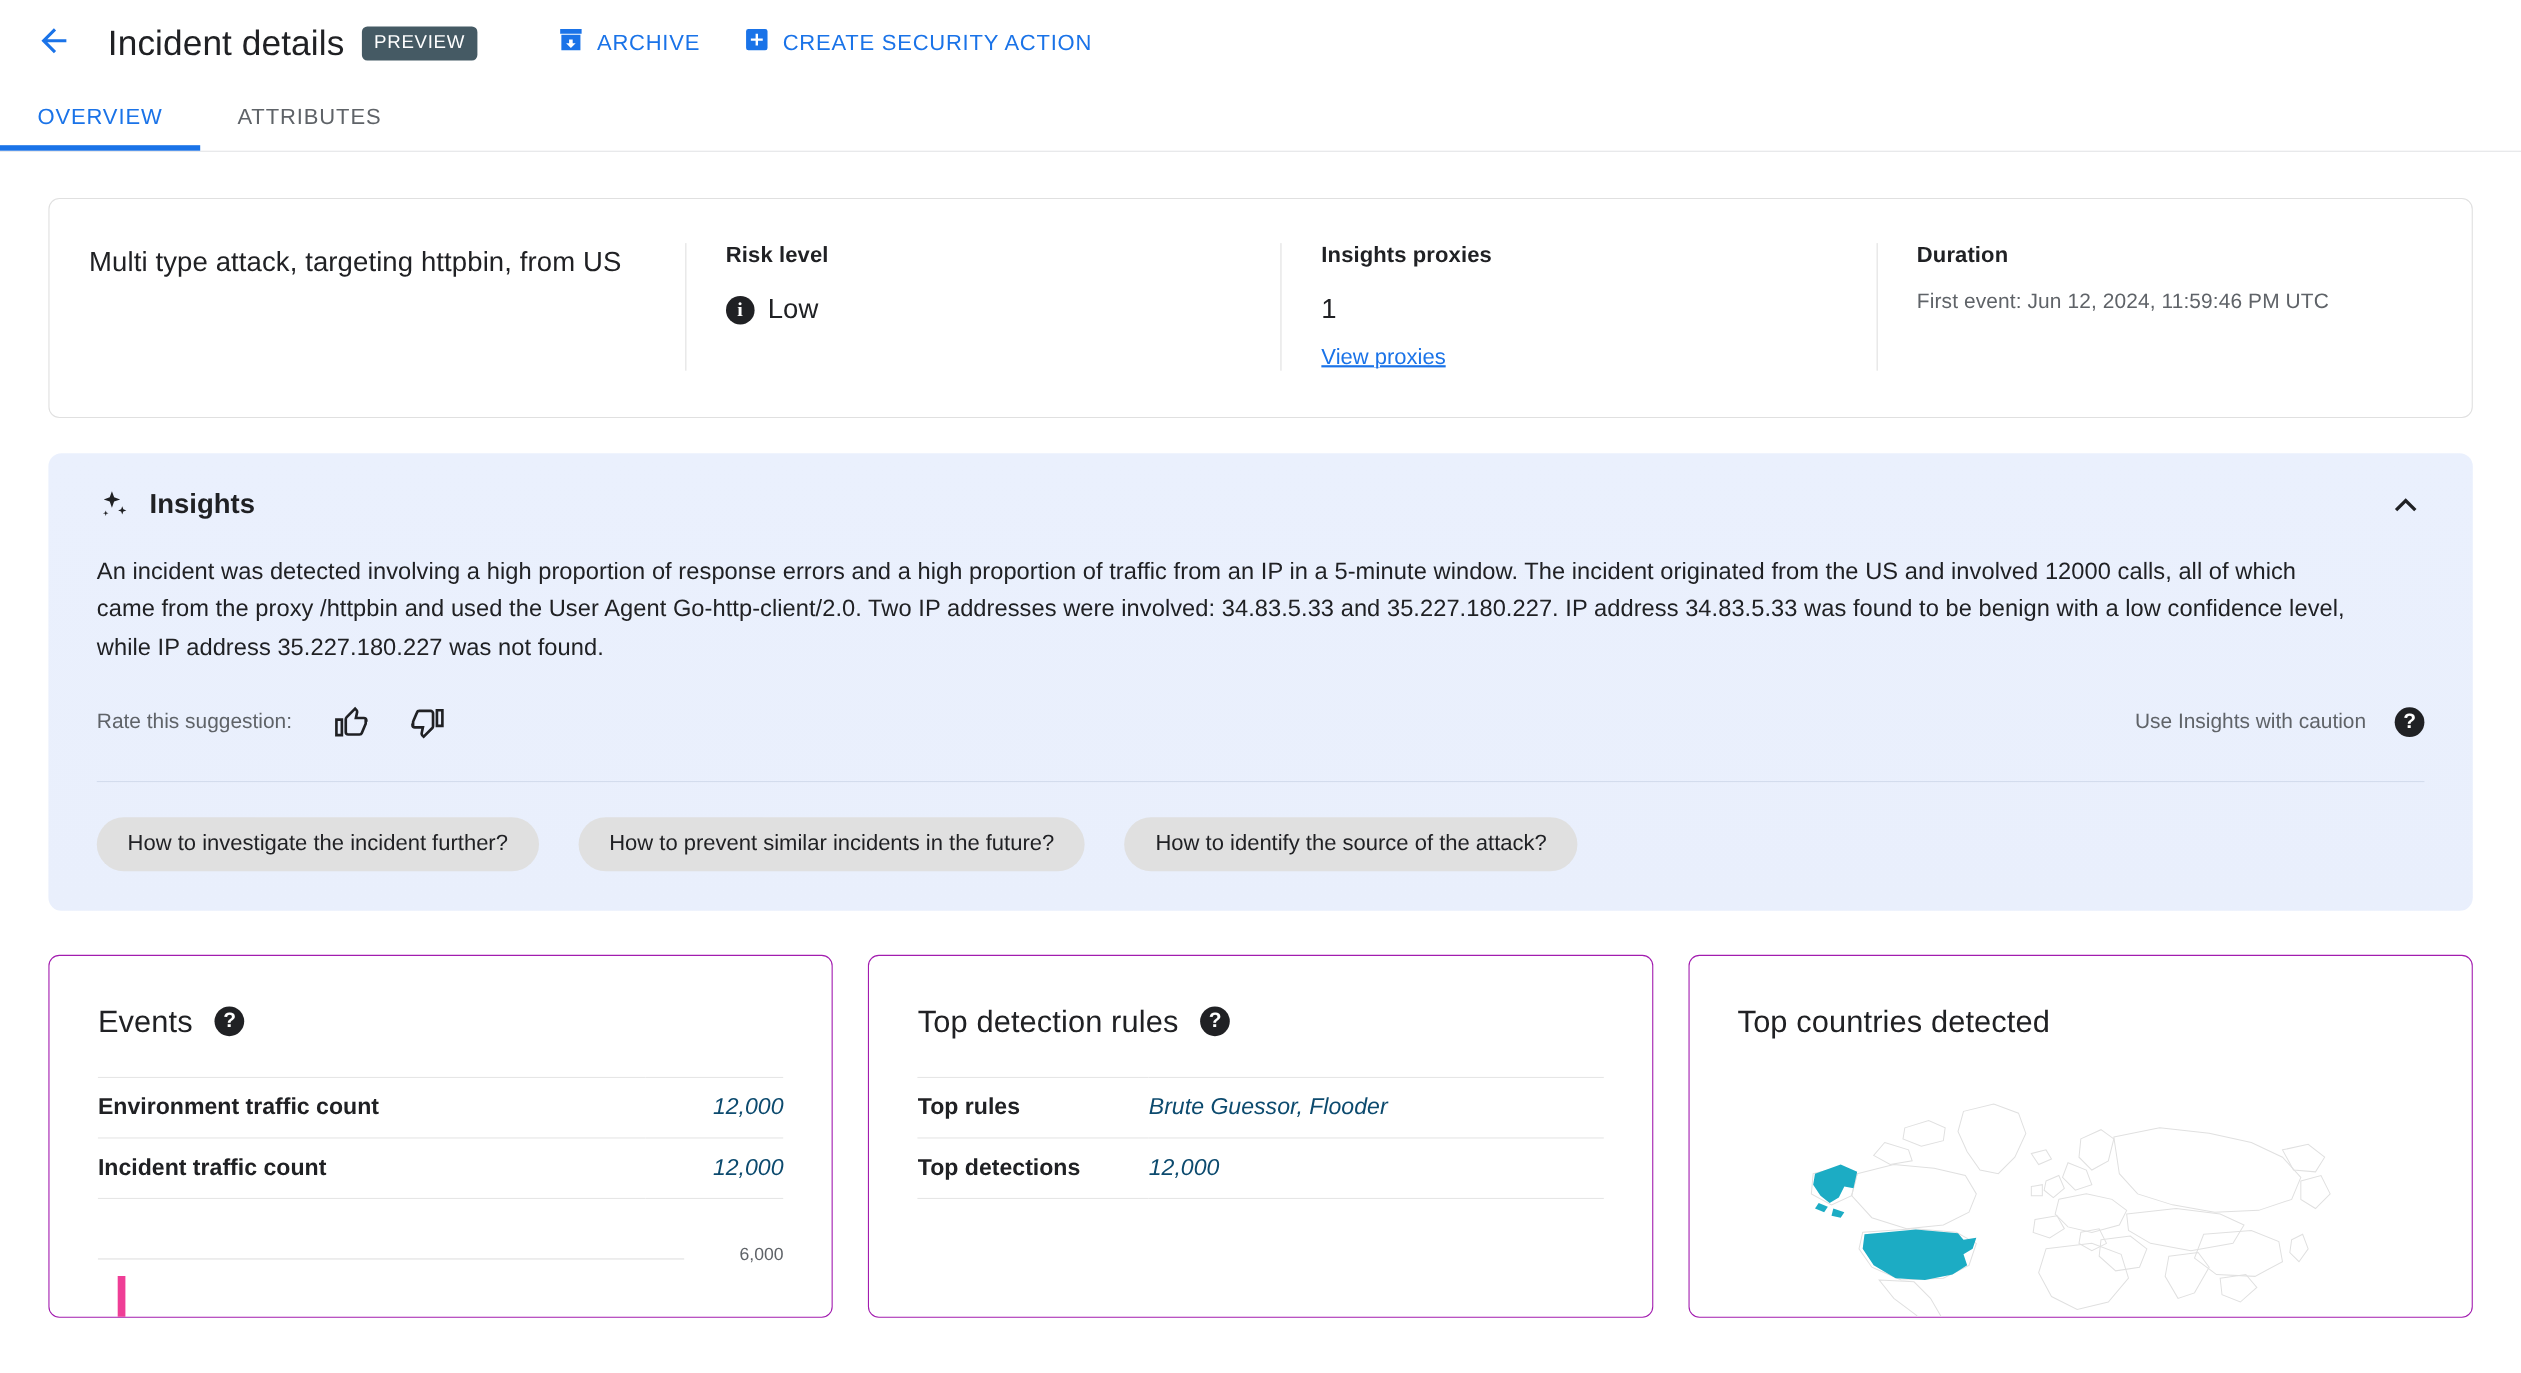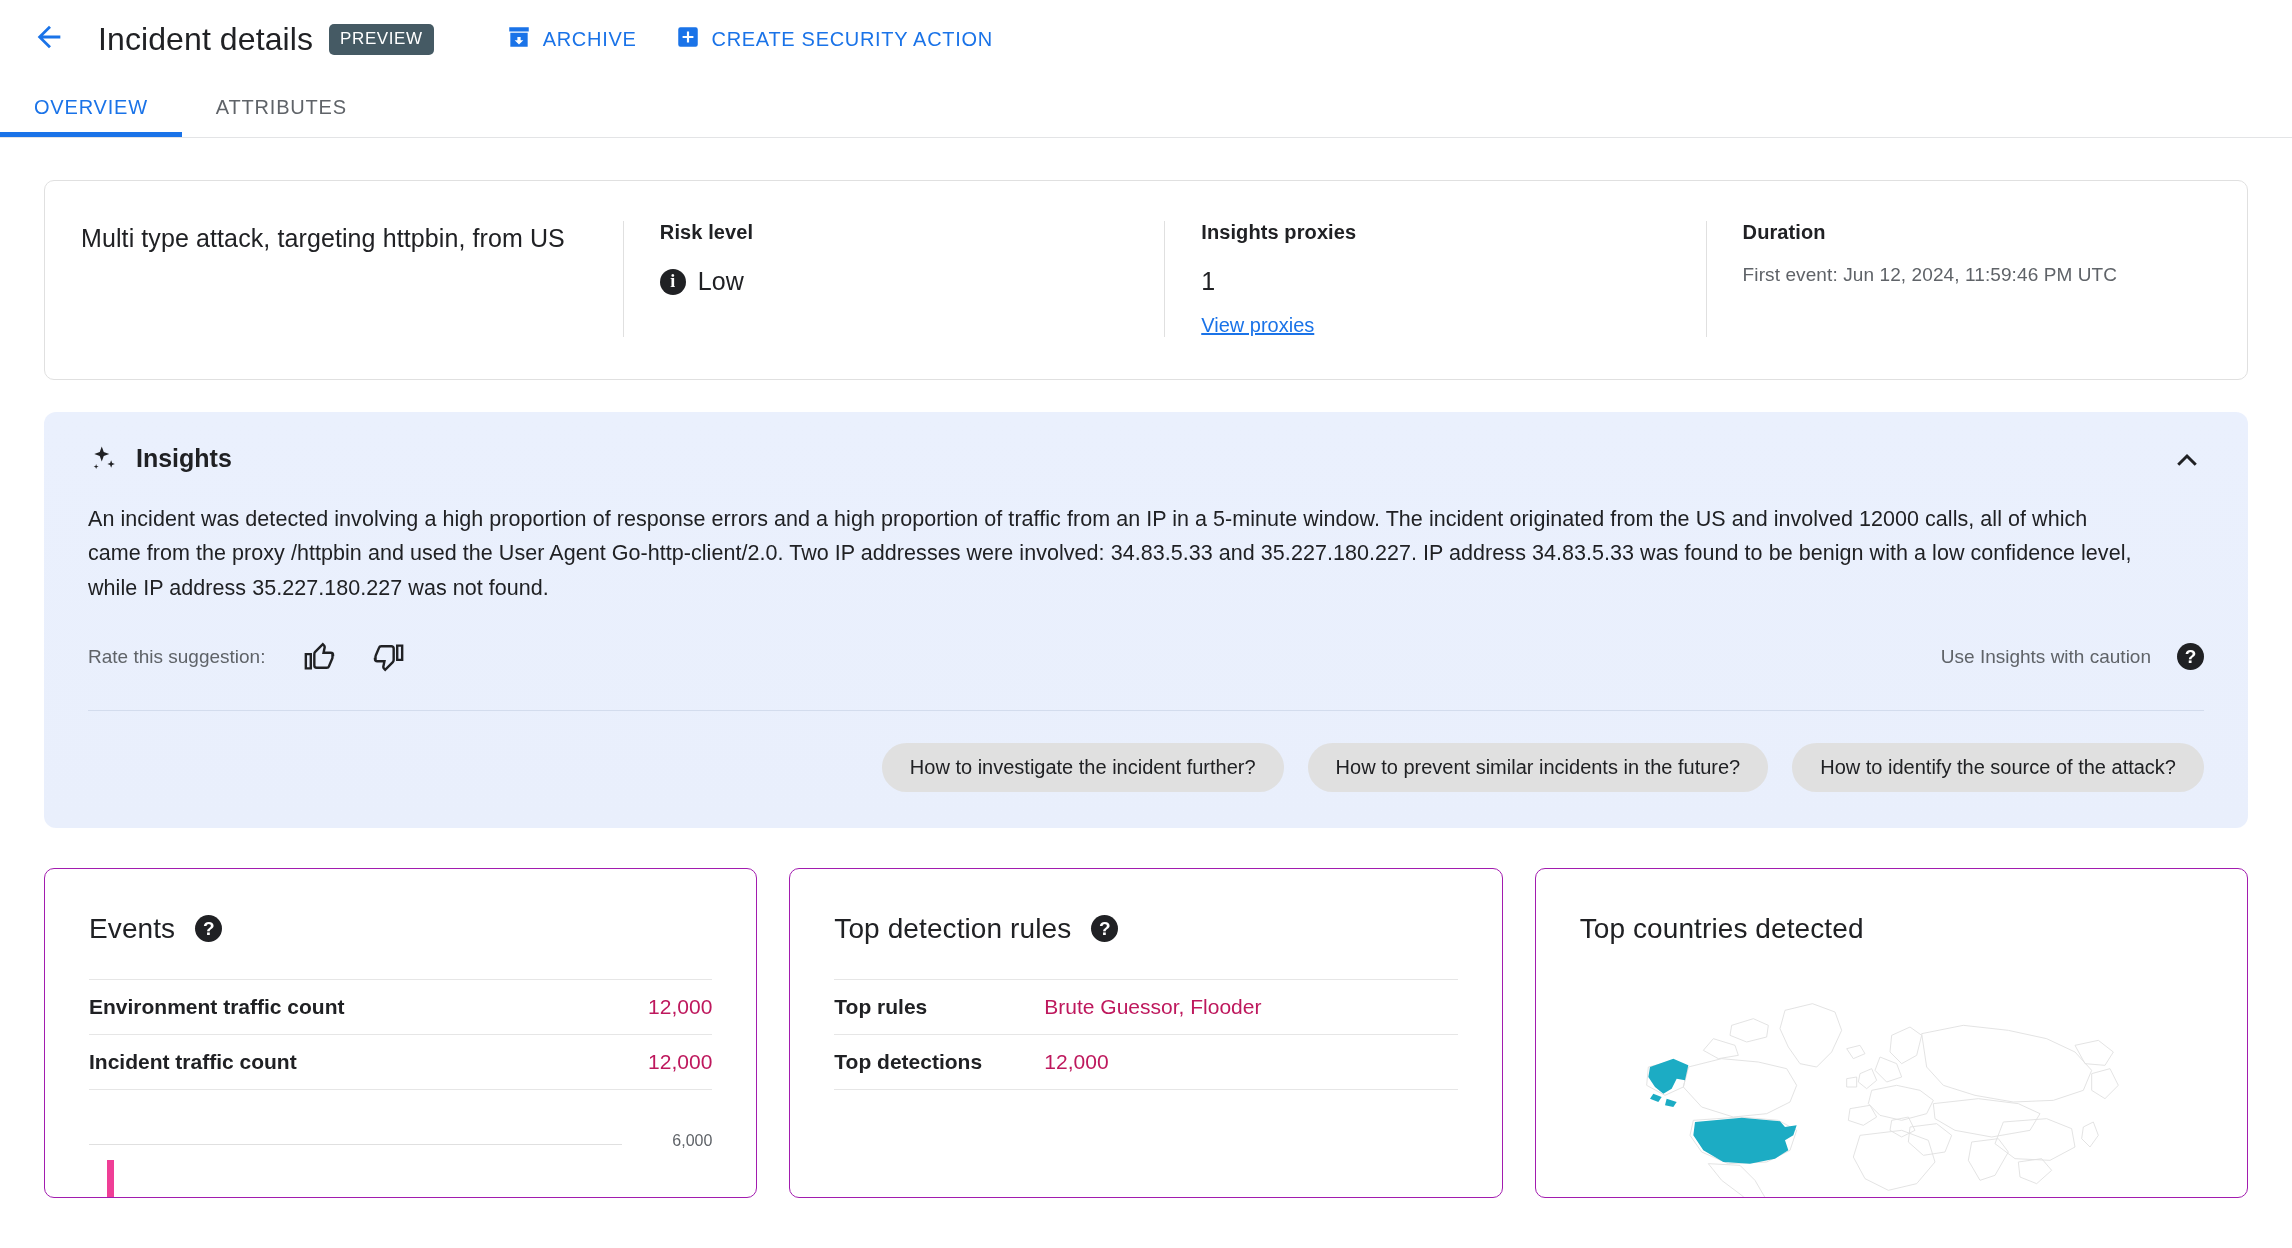--- a/index.html
+++ b/index.html
@@ -181,21 +181,21 @@
     margin-left: auto; display: flex; align-items: center; gap: 26px;
   }
   .caution-text { font-size: 19px; color: #5f6368; }
   .help-dot {
     width: 27px; height: 27px; border-radius: 50%;
     background: #202124; color: #fff;
     display: inline-flex; align-items: center; justify-content: center;
     font-size: 19px; font-weight: 700;
     cursor: pointer; flex: 0 0 auto;
   }
-  .chips { display: flex; gap: 24px; margin-top: 32px; flex-wrap: wrap; justify-content: flex-end; }
+  .chips { display: flex; gap: 36px; margin-top: 32px; flex-wrap: wrap; }
   .chip {
     background: #e0e0e0;
     border-radius: 28px;
     padding: 13px 28px;
     font-size: 20px;
     color: #202124;
     cursor: pointer;
     white-space: nowrap;
   }
 
@@ -211,21 +211,21 @@
     overflow: hidden;
     position: relative;
   }
   .bcard-title-row { display: flex; align-items: center; gap: 20px; }
   .bcard-title { font-size: 28px; font-weight: 400; color: #202124; letter-spacing: .1px; }
   .kv-table { width: 100%; margin-top: 34px; border-collapse: collapse; }
   .kv-table tr { border-top: 1px solid #e6e6e6; }
   .kv-table tr:last-child { border-bottom: 1px solid #e6e6e6; }
   .kv-table td { padding: 15px 0; font-size: 21px; }
   .kv-k { font-weight: 700; color: #202124; }
-  .kv-v { color: #be185d; text-align: left; padding-left: 30px; }
+  .kv-v { color: #0c4a6e; text-align: left; padding-left: 30px; font-style: italic; }
   .kv-v.right { text-align: right; padding-left: 0; }
 
   
   .mini-chart { position: relative; margin-top: 42px; height: 80px; }
   .grid-line {
     position: absolute; left: 0; right: 90px; top: 12px;
     border-top: 1px solid #e0e0e0;
   }
   .grid-label {
     position: absolute; right: 0; top: 0;

